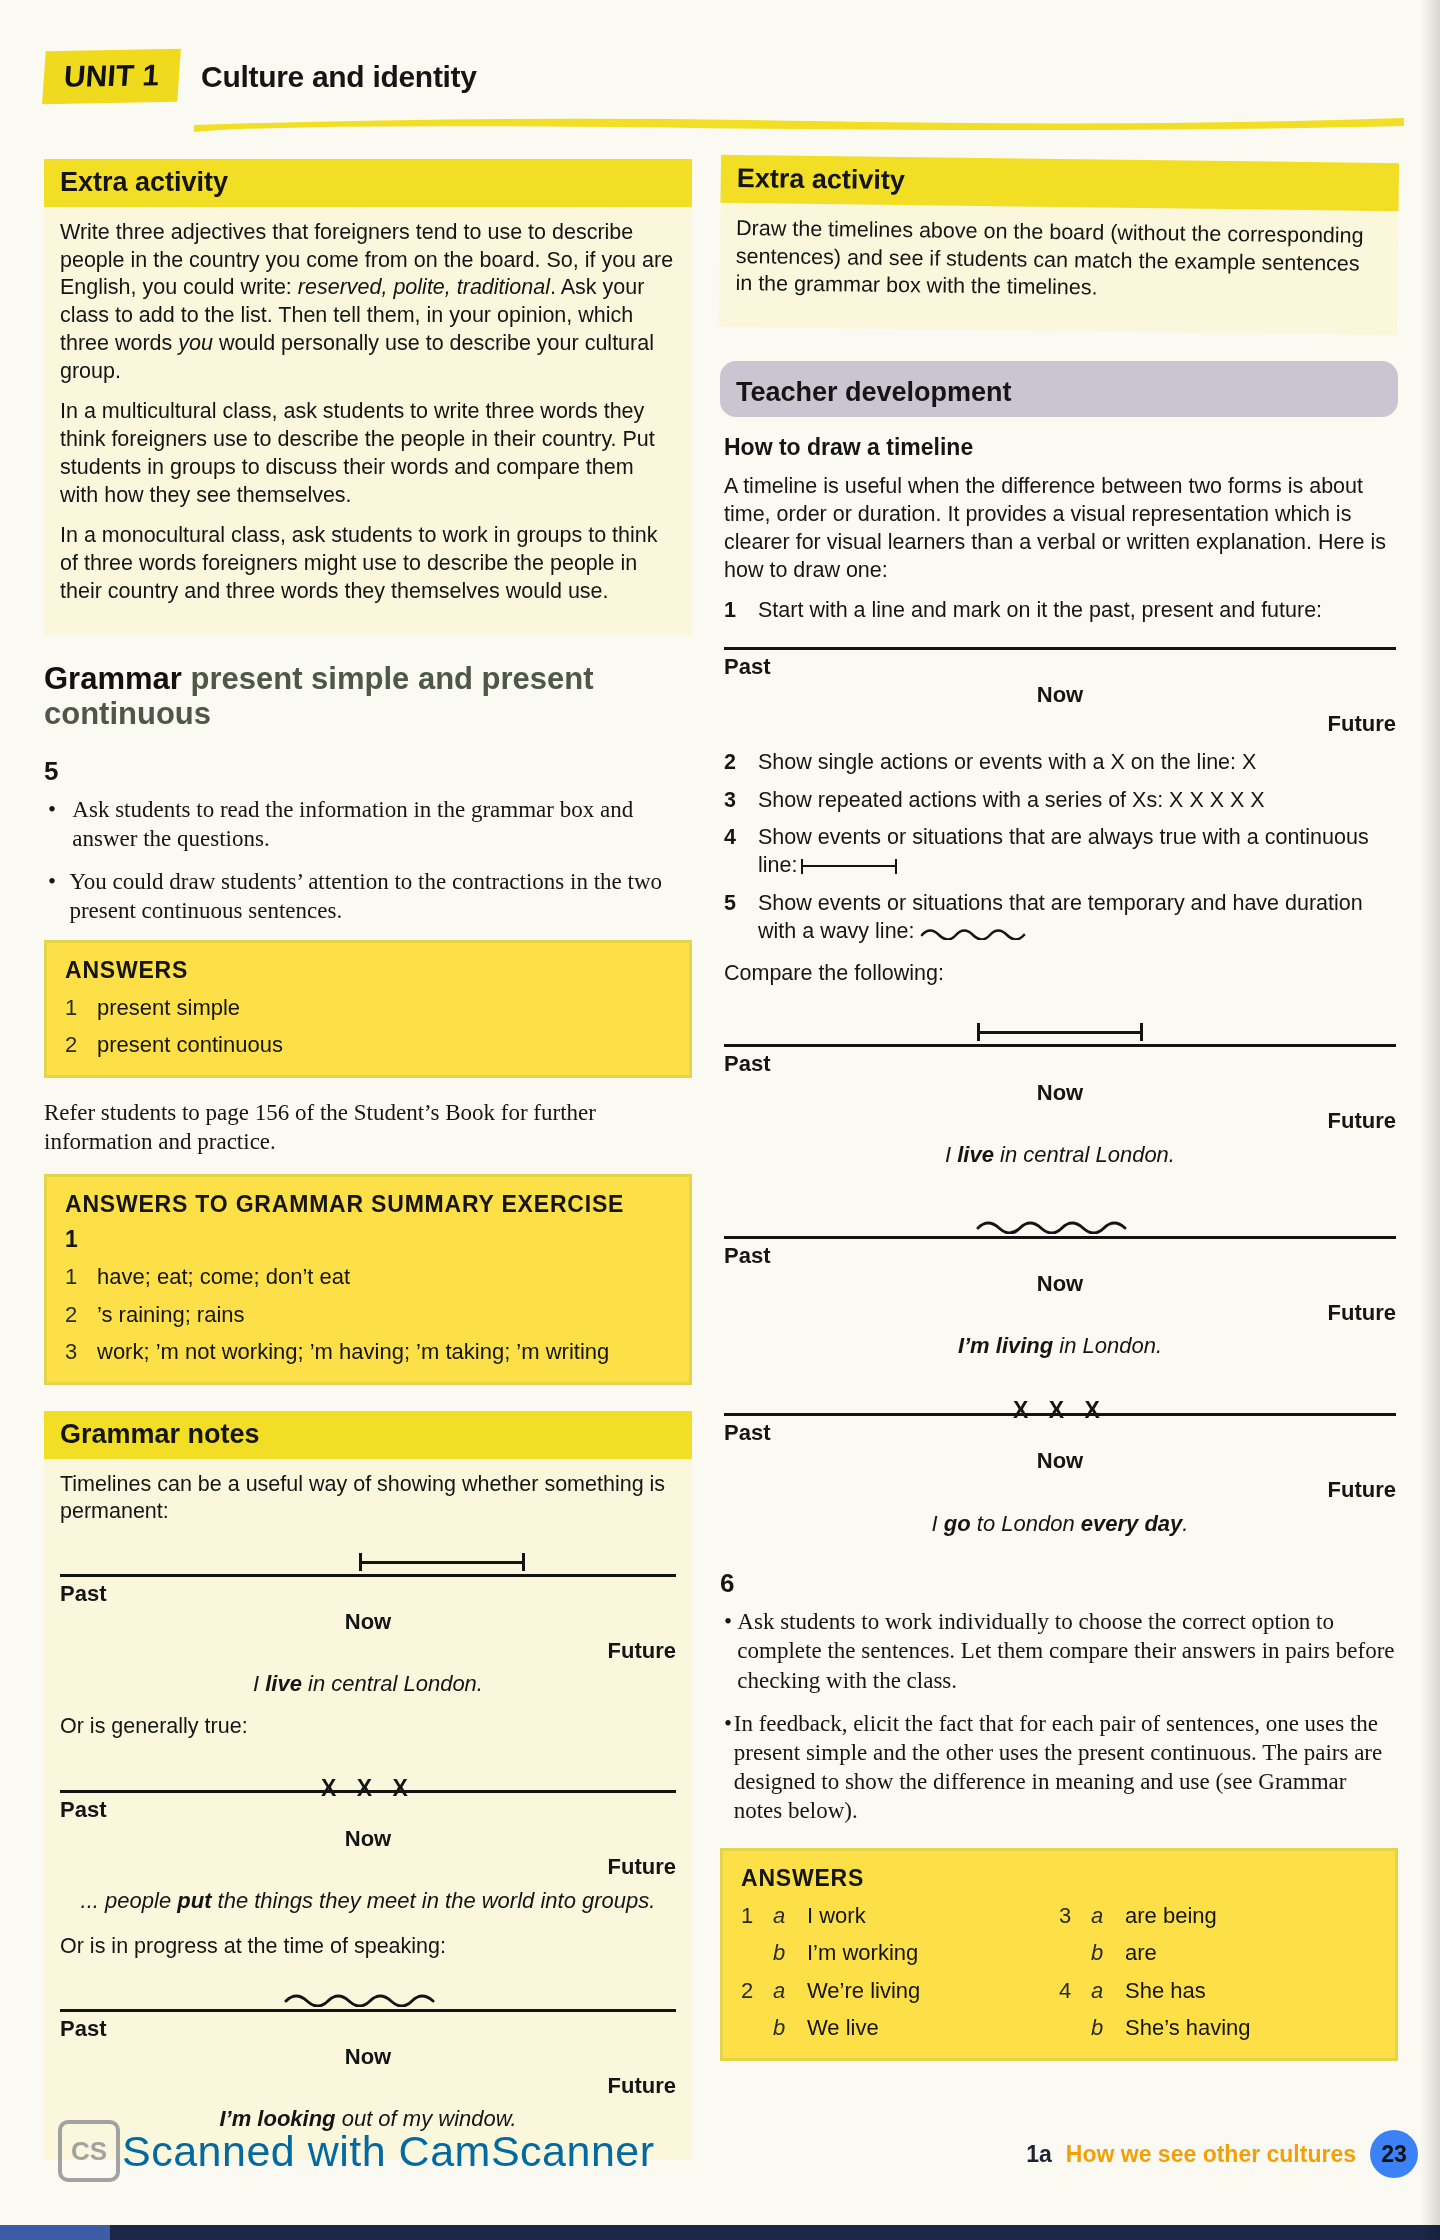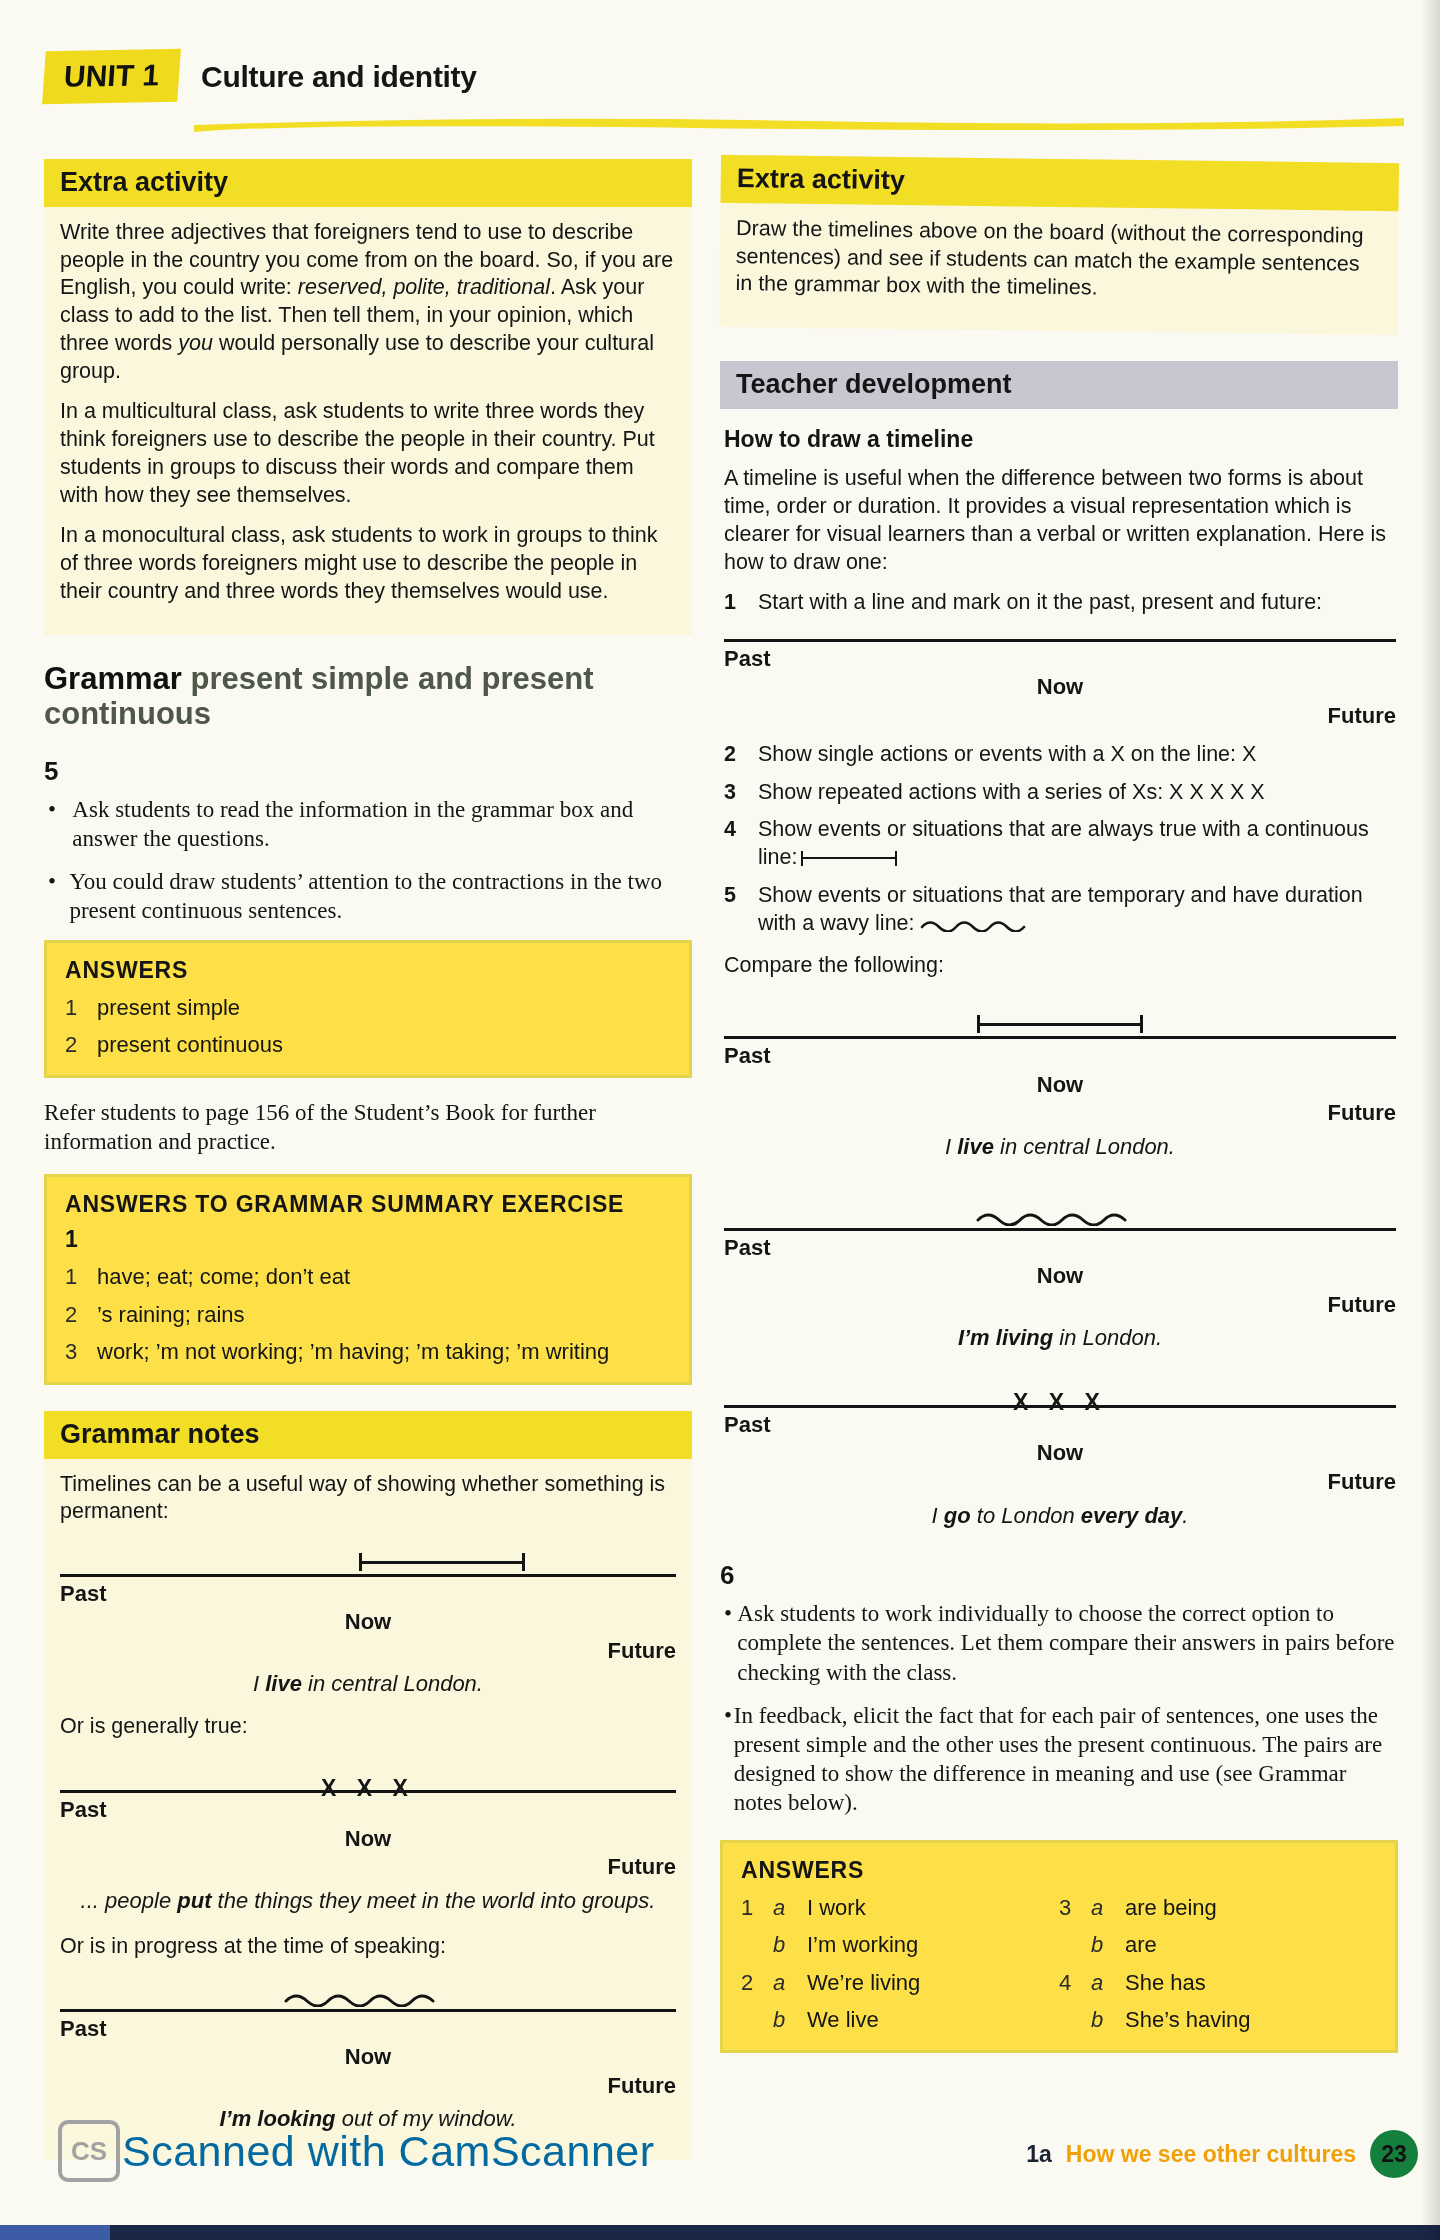--- a/index.html
+++ b/index.html
@@ -54,21 +54,21 @@
   .answers-box { border:3px solid #E4D44C; background:#fde047; padding:14px 18px 16px; margin:10px 0 20px; }
   .answers-title { font-weight:bold; font-size:23px; letter-spacing:0.8px; }
   .answers-item { display:flex; font-size:22px; margin-top:10px; line-height:1.25; }
   .ans-num { width:32px; color:#2b2b2b; flex-shrink:0; }
   .answers-sub { font-weight:bold; font-size:23px; margin-top:8px; }
   .answers-cols { display:flex; }
   .answers-col { flex:1; }
   .ans-letter { width:34px; font-style:italic; color:#2b2b2b; flex-shrink:0; }
 
   
-  .td-header { background:#C9C6D2; padding:8px 16px 9px; font-weight:bold; font-size:27px; }
+  .td-header { background:#C9C6D2; padding:16px 16px 9px; font-weight:bold; font-size:27px;border-radius:16px; }
   .td-body { padding:14px 2px 4px 4px; font-size:21.5px; line-height:1.3; }
   .td-sub { font-weight:bold; font-size:23px; margin:2px 0 10px; }
   .td-intro { margin:0 0 12px; }
   .step { display:flex; margin-top:10px; }
   .step-num { width:34px; font-weight:bold; flex-shrink:0; }
   .step-body { flex:1; }
 
   
   .timeline { margin:16px 0 10px; }
   .tl-marker { position:relative; height:32px; }
@@ -93,21 +93,21 @@
 
   
   .watermark { position:absolute; left:58px; bottom:58px; display:flex; align-items:center; gap:2px; z-index:3; }
   .cs-logo { width:54px; height:54px; border:4px solid #A2A2A2; border-radius:10px;
     display:flex; align-items:center; justify-content:center;
     font-weight:bold; font-size:26px; color:#A2A2A2; }
   .watermark-text { font-size:43px; color:#0369a1; letter-spacing:0.5px; }
   .footer-right { position:absolute; right:22px; bottom:62px; display:flex; align-items:center; gap:14px; z-index:3; }
   .section-code { font-weight:bold; font-size:23px; color:#1c2433; }
   .section-title { font-weight:bold; font-size:23px; color:#F2A007; }
-  .page-circle { width:48px; height:48px; border-radius:50%; background:#15803d;
+  .page-circle { width:48px; height:48px; border-radius:50%; background:#3b82f6;
     display:flex; align-items:center; justify-content:center; font-weight:bold; font-size:23px; color:#111; }
   .bottom-bar { position:absolute; left:0; right:0; bottom:0; height:15px; background:#1A2747; }
   .bottom-bar::before { content:""; position:absolute; left:0; top:0; width:110px; height:100%; background:#3D5CA6; }
 </style>
 </head>
 <body>
 
 <div class="page">
 
   

